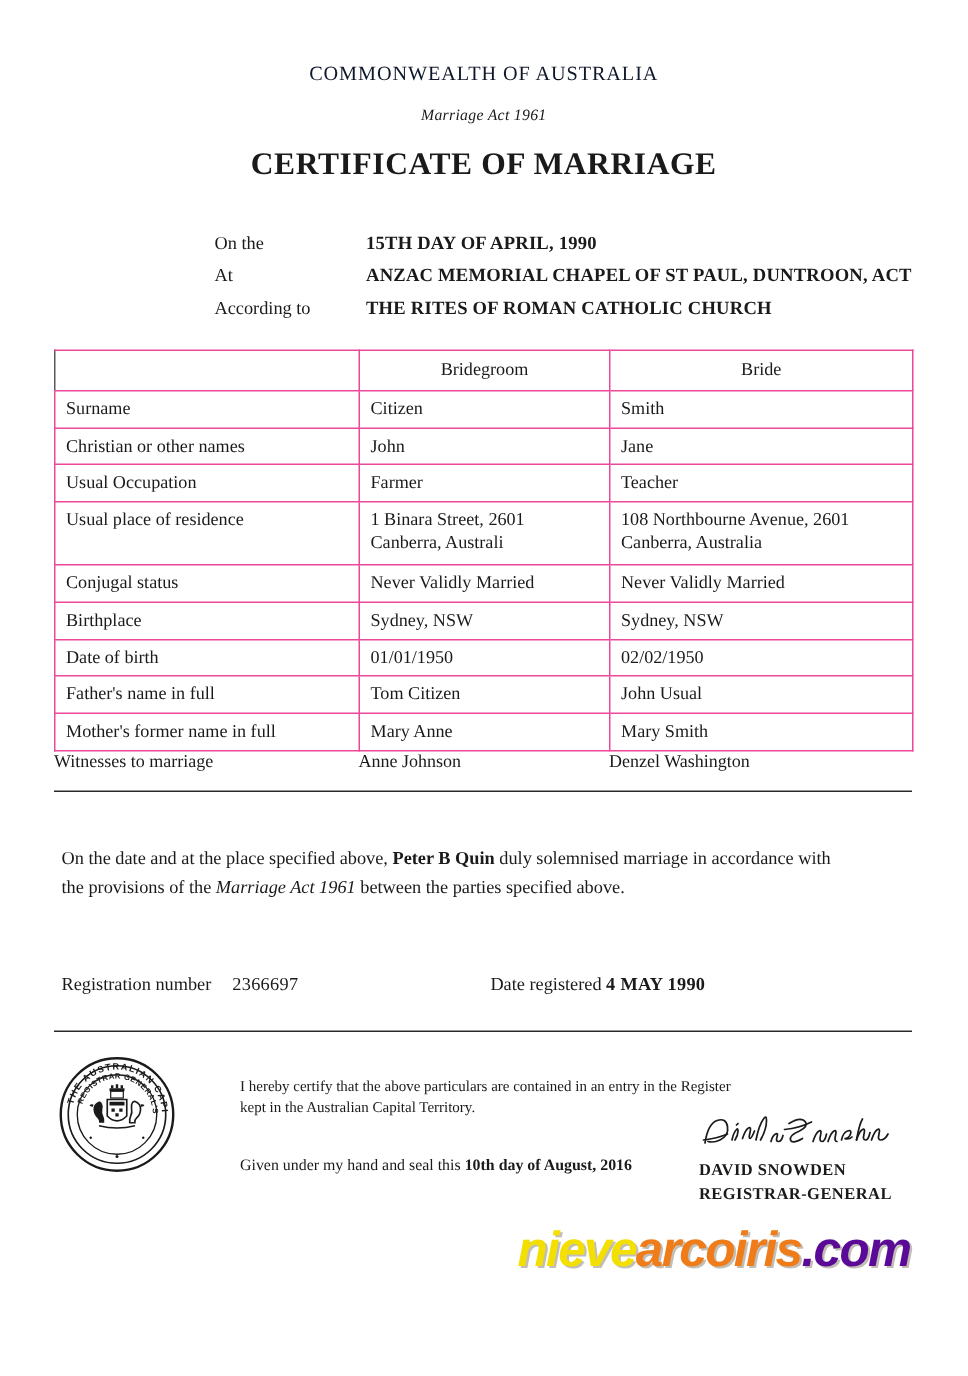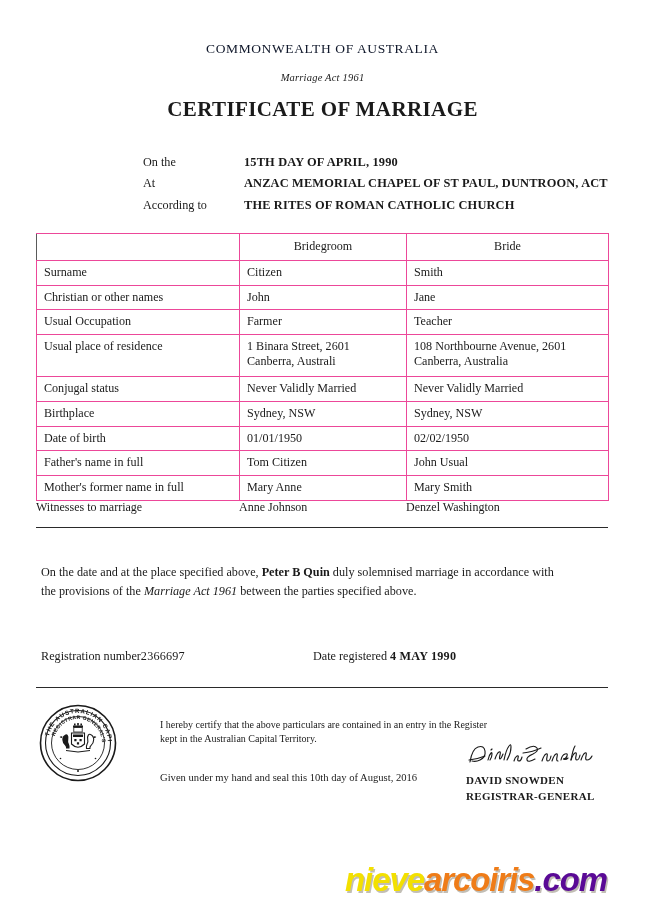--- a/index.html
+++ b/index.html
@@ -136,21 +136,21 @@
   
   .reg-line {
     position: absolute;
     left: 41px;
     top: 649px;
     width: 540px;
     font-size: 12.2px;
     display: flex;
     align-items: baseline;
   }
-  .reg-label { }
+  .reg-label { margin-right: 14px; }
   .reg-number { letter-spacing: 0.2px; }
   .reg-date-wrap { margin-left: 128px; }
   .reg-date-value { font-weight: bold; letter-spacing: 0.2px; }
 
   .rule-bottom {
     position: absolute;
     left: 36px;
     top: 687px;
     width: 572px;
     border-top: 1px solid #2a2a2a;
@@ -173,21 +173,21 @@
     width: 340px;
     font-size: 10px;
     line-height: 1.38;
   }
   .given-line {
     position: absolute;
     left: 160px;
     top: 772px;
     font-size: 10.6px;
   }
-  .given-line b { font-weight: normal; }
+  .given-line b { font-weight: bold; }
 
   .signature {
     position: absolute;
     left: 466px;
     top: 740px;
     width: 130px;
     height: 28px;
   }
   .registrar-block {
     position: absolute;
@@ -196,21 +196,21 @@
     font-size: 11px;
     font-weight: bold;
     line-height: 1.42;
     letter-spacing: 0.3px;
   }
 
   
   .watermark {
     position: absolute;
     left: 345px;
-    top: 861px;
+    top: 814px;
     font-family: "Liberation Sans", "DejaVu Sans", sans-serif;
     font-weight: bold;
     font-style: italic;
     font-size: 33px;
     letter-spacing: -1.1px;
     white-space: nowrap;
     text-shadow: 1.5px 1.5px 0 rgba(120,110,90,0.45);
   }
   .wm-a { color: #f3e000; }
   .wm-b { color: #ef7c18; }

